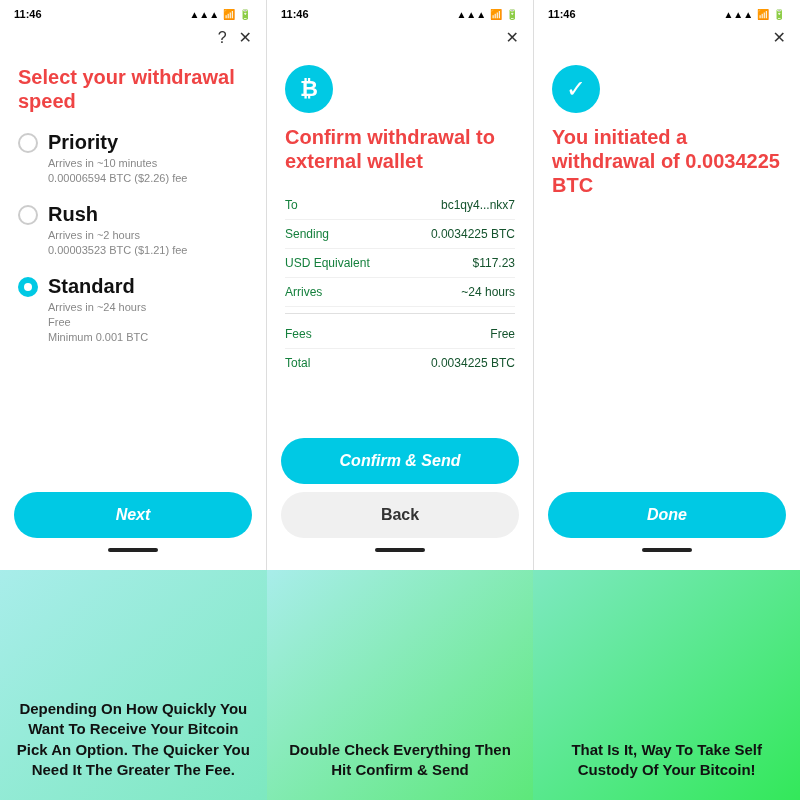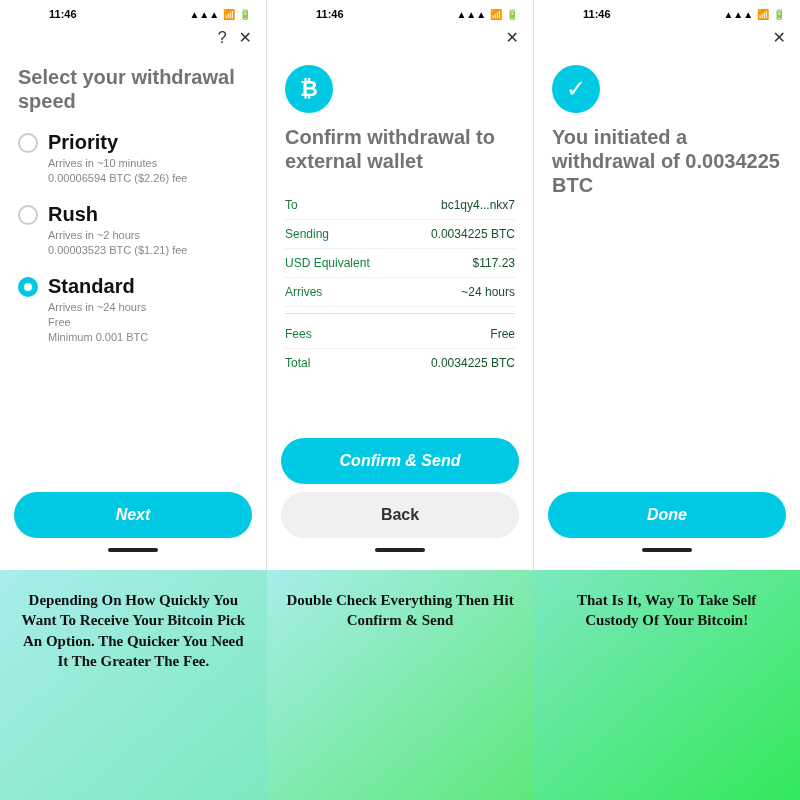--- a/index.html
+++ b/index.html
@@ -28,21 +28,20 @@
       overflow: hidden;
     }
     .screen:last-child { border-right: none; }
     .status-bar {
       display: flex;
       justify-content: space-between;
       align-items: flex-end;
       padding: 8px 14px 4px;
       font-size: 11px;
       font-weight: 600;
-      margin-left: 35px;
     }
     .status-icons {
       display: flex;
       gap: 4px;
       align-items: center;
     }
     .status-icons span { font-size: 10px; }
     .screen-header {
       display: flex;
       justify-content: flex-end;
@@ -56,21 +55,21 @@
       cursor: pointer;
     }
     .screen-content {
       flex: 1;
       padding: 10px 18px;
       overflow: hidden;
     }
     .screen-title {
       font-size: 20px;
       font-weight: 700;
-      color: #737373;
+      color: #ef4444;
       margin-bottom: 18px;
       line-height: 1.2;
     }
     
     .radio-option {
       display: flex;
       align-items: flex-start;
       gap: 10px;
       margin-bottom: 16px;
       padding: 0;
@@ -197,25 +196,24 @@
     
     .captions-row {
       display: flex;
       flex-direction: row;
       width: 800px;
       height: 230px;
     }
     .caption-panel {
       flex: 1;
       display: flex;
-      align-items: flex-start;
+      align-items: flex-end;
       justify-content: center;
       padding: 20px 16px;
       text-align: center;
-      font-family: Liberation Serif, serif;
     }
     .caption-panel:nth-child(1) {
       background: linear-gradient(to bottom right, #a8edea, #7de8c0);
     }
     .caption-panel:nth-child(2) {
       background: linear-gradient(to bottom right, #a8edea, #5de87a);
     }
     .caption-panel:nth-child(3) {
       background: linear-gradient(to bottom right, #7de8c0, #33e85a);
     }

